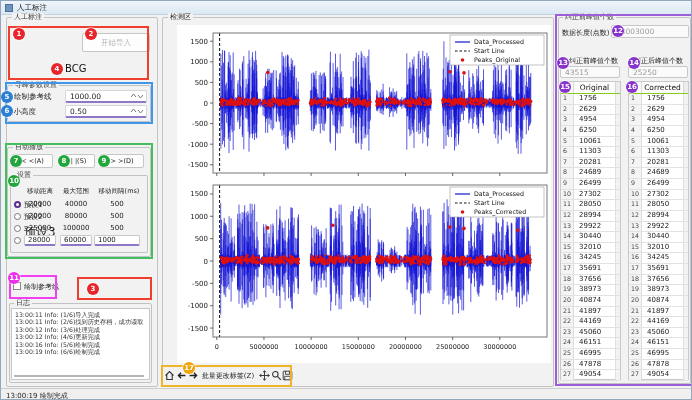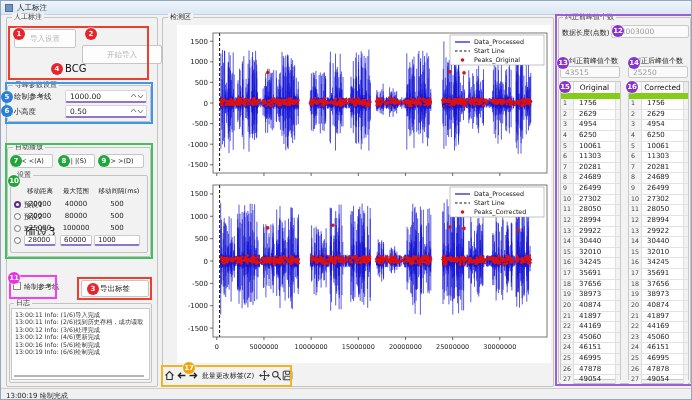--- a/index.html
+++ b/index.html
@@ -38,21 +38,21 @@
   .logscroll{position:absolute;height:2px;background:#b5b5b5}
 
   .canvas{position:absolute;background:#fff}
 
   .toolbtn{position:absolute;display:flex;align-items:center;justify-content:center;cursor:default}
   .tooltext{position:absolute;font-size:7px;color:#222;display:flex;align-items:center;justify-content:center;border:1px solid transparent;white-space:nowrap}
 
   .field{position:absolute;background:#fafafa;border:1px solid #c8c8c8;border-radius:2px;font-size:7.5px;color:#9a9a9a;padding-left:4px;display:flex;align-items:center}
 
   .ptable{position:absolute;background:#fff;border:1px solid #c9c9c9;font-size:7px;color:#222}
-  .ptable .thead{display:flex;border-bottom:6px solid #84cc16;background:#fbfbfb}
+  .ptable .thead{display:flex;border-bottom:1px solid #84cc16;background:#fbfbfb}
   .ptable .thead .hnum{width:13px;border-right:1px solid #dcdcdc}
   .ptable .thead .hval{flex:1;text-align:center;font-size:7.5px;line-height:11px;color:#111}
   .ptable .thead .hsb{width:5px;background:#ececec;border-left:1px solid #d5d5d5}
   .trow{display:flex;border-bottom:1px solid #e2e2e2}
   .trow .tnum{width:13px;background:#f4f4f4;border-right:1px solid #dcdcdc;font-size:6.3px;padding-left:2px;color:#444}
   .trow .tval{flex:1;padding-left:5px}
   .trow .tsb{width:5px;background:#f3f3f3;border-left:1px solid #e0e0e0}
 
   .statusbar{position:absolute;left:0;top:387px;width:692px;height:13px;background:#f0f0f0;border-top:1px solid #cdcdcd}
   .progress{position:absolute;left:339px;top:389px;width:350px;height:10px;border:1px solid #a8a8a8;border-radius:3px;background:linear-gradient(90deg,#97ec89 0%,#8fe2a8 30%,#93cfc4 55%,#9bb4e4 80%,#a3a3ef 100%);display:flex;align-items:center;justify-content:center;font-size:7px;color:#333}
@@ -68,22 +68,21 @@
 <div id="app">
 
   <div class="titlebar">
     <span class="appicon"></span>
     <span class="title">人工标注</span>
   </div>
 
   <div class="gb" style="left:5px;top:16px;width:152px;height:370px"></div>
   <span class="gb-title" style="left:11px;top:12px">人工标注</span>
 
-  <div class="btn disabled" style="left:13px;top:28px;width:62px;height:19px">导入设置</div>
-  <div class="btn disabled" style="left:81px;top:44px;width:80px;height:19px">开始导入</div>
+  <div class="btn disabled" style="left:81px;top:32px;width:68px;height:19px">开始导入</div>
   <div class="lbl" style="left:64px;top:62px;font-size:10px;color:#111">BCG</div>
 
   <div class="gb" style="left:6px;top:84px;width:144px;height:37px"></div>
   <span class="gb-title" style="left:12px;top:80px">寻峰参数设置</span>
   <span class="lbl" style="left:13px;top:91px">绘制参考线</span>
   <div class="spin" style="left:64px;top:89px;width:82px;height:13px">
     <span class="sval">1000.00</span>
     <svg width="14" height="8" viewBox="0 0 14 8">
         <path d="M1 5 L3.5 2 L6 5 M8 3 L10.5 6 L13 3" stroke="#777" stroke-width="1" fill="none"></path>
       </svg>
@@ -104,21 +103,20 @@
 
   <div class="gb" style="left:9px;top:174px;width:138px;height:78px"></div>
   <span class="gb-title" style="left:14px;top:170px">设置</span>
   <span class="lbl s65" style="left:24px;top:186px;width:30px;text-align:center">移动距离</span>
   <span class="lbl s65" style="left:60px;top:186px;width:30px;text-align:center">最大范围</span>
   <span class="lbl s65" style="left:94px;top:186px;width:48px;text-align:center">移动间隔(ms)</span>
   <div id="preset-rows"></div>
 
   <span class="cb" style="left:12px;top:281px"></span>
   <span class="lbl s7" style="left:23px;top:281px">绘制参考线</span>
-  <div class="btn" style="left:80px;top:279px;width:68px;height:17px">导出标签</div>
 
   <div class="gb" style="left:8px;top:302px;width:143px;height:80px"></div>
   <span class="gb-title" style="left:13px;top:298px">日志</span>
   <div class="logbox" style="left:10px;top:307px;width:139px;height:72px;padding-top:2px" id="log-lines">
       <div class="logline">13:00:11 Info: (1/6)导入完成</div>
       <div class="logline">13:00:11 Info: (2/6)找到历史存档，成功读取</div>
       <div class="logline">13:00:12 Info: (3/6)处理完成</div>
       <div class="logline">13:00:12 Info: (4/6)更新完成</div>
       <div class="logline">13:00:16 Info: (5/6)绘制完成</div>
       <div class="logline">13:00:19 Info: (6/6)绘制完成</div>

